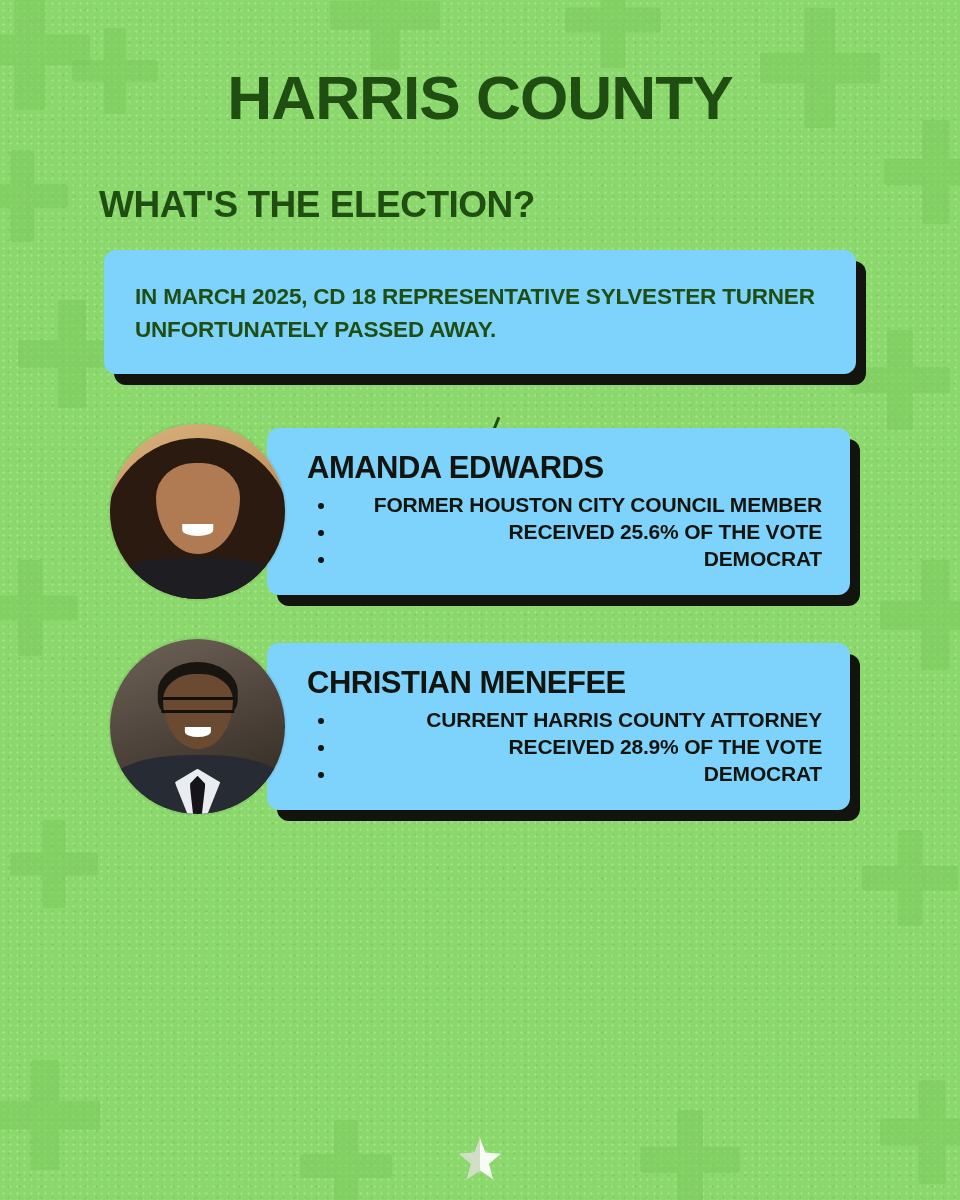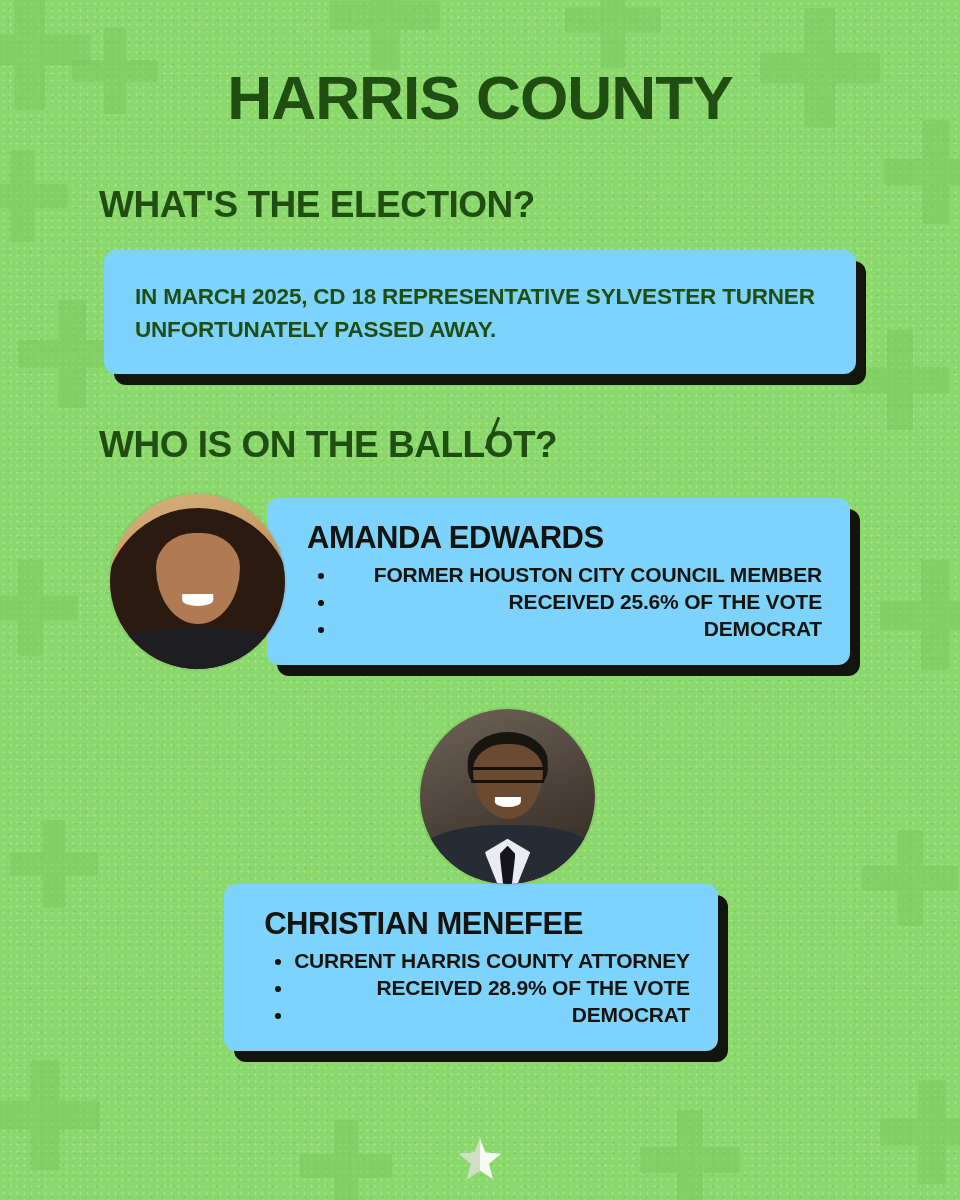--- a/index.html
+++ b/index.html
@@ -121,21 +121,21 @@
     letter-spacing: -0.2px;
   }
 
   
   .candidate {
     display: flex;
     align-items: center;
     margin-top: 28px;
     padding-left: 55px;
   }
-  .candidate.second { margin-top: 40px; flex-direction: column; }
+  .candidate.second { margin-top: 40px; }
 
   .avatar {
     width: 175px;
     height: 175px;
     border-radius: 50%;
     flex: 0 0 auto;
     overflow: hidden;
     position: relative;
     z-index: 3;
     box-shadow: 0 0 0 2px rgba(0,0,0,0.05);
@@ -309,21 +309,20 @@
 
   <h1 class="title">HARRIS COUNTY</h1>
 
   <h2 class="section-heading heading-election">WHAT'S THE ELECTION?</h2>
 
   <div class="card election-card">
     <p>IN MARCH 2025, CD 18 REPRESENTATIVE SYLVESTER TURNER UNFORTUNATELY PASSED AWAY.</p>
   </div>
 
   <h2 class="section-heading heading-ballot">
-    <span>WHO IS ON THE BALLOT?</span>
     <span class="slash"></span>
   </h2>
 
   <div class="candidate">
     <div class="avatar">
       <div class="photo-a">
         <div class="hair"></div>
         <div class="face"></div>
         <div class="smile"></div>
         <div class="shoulders"></div>

